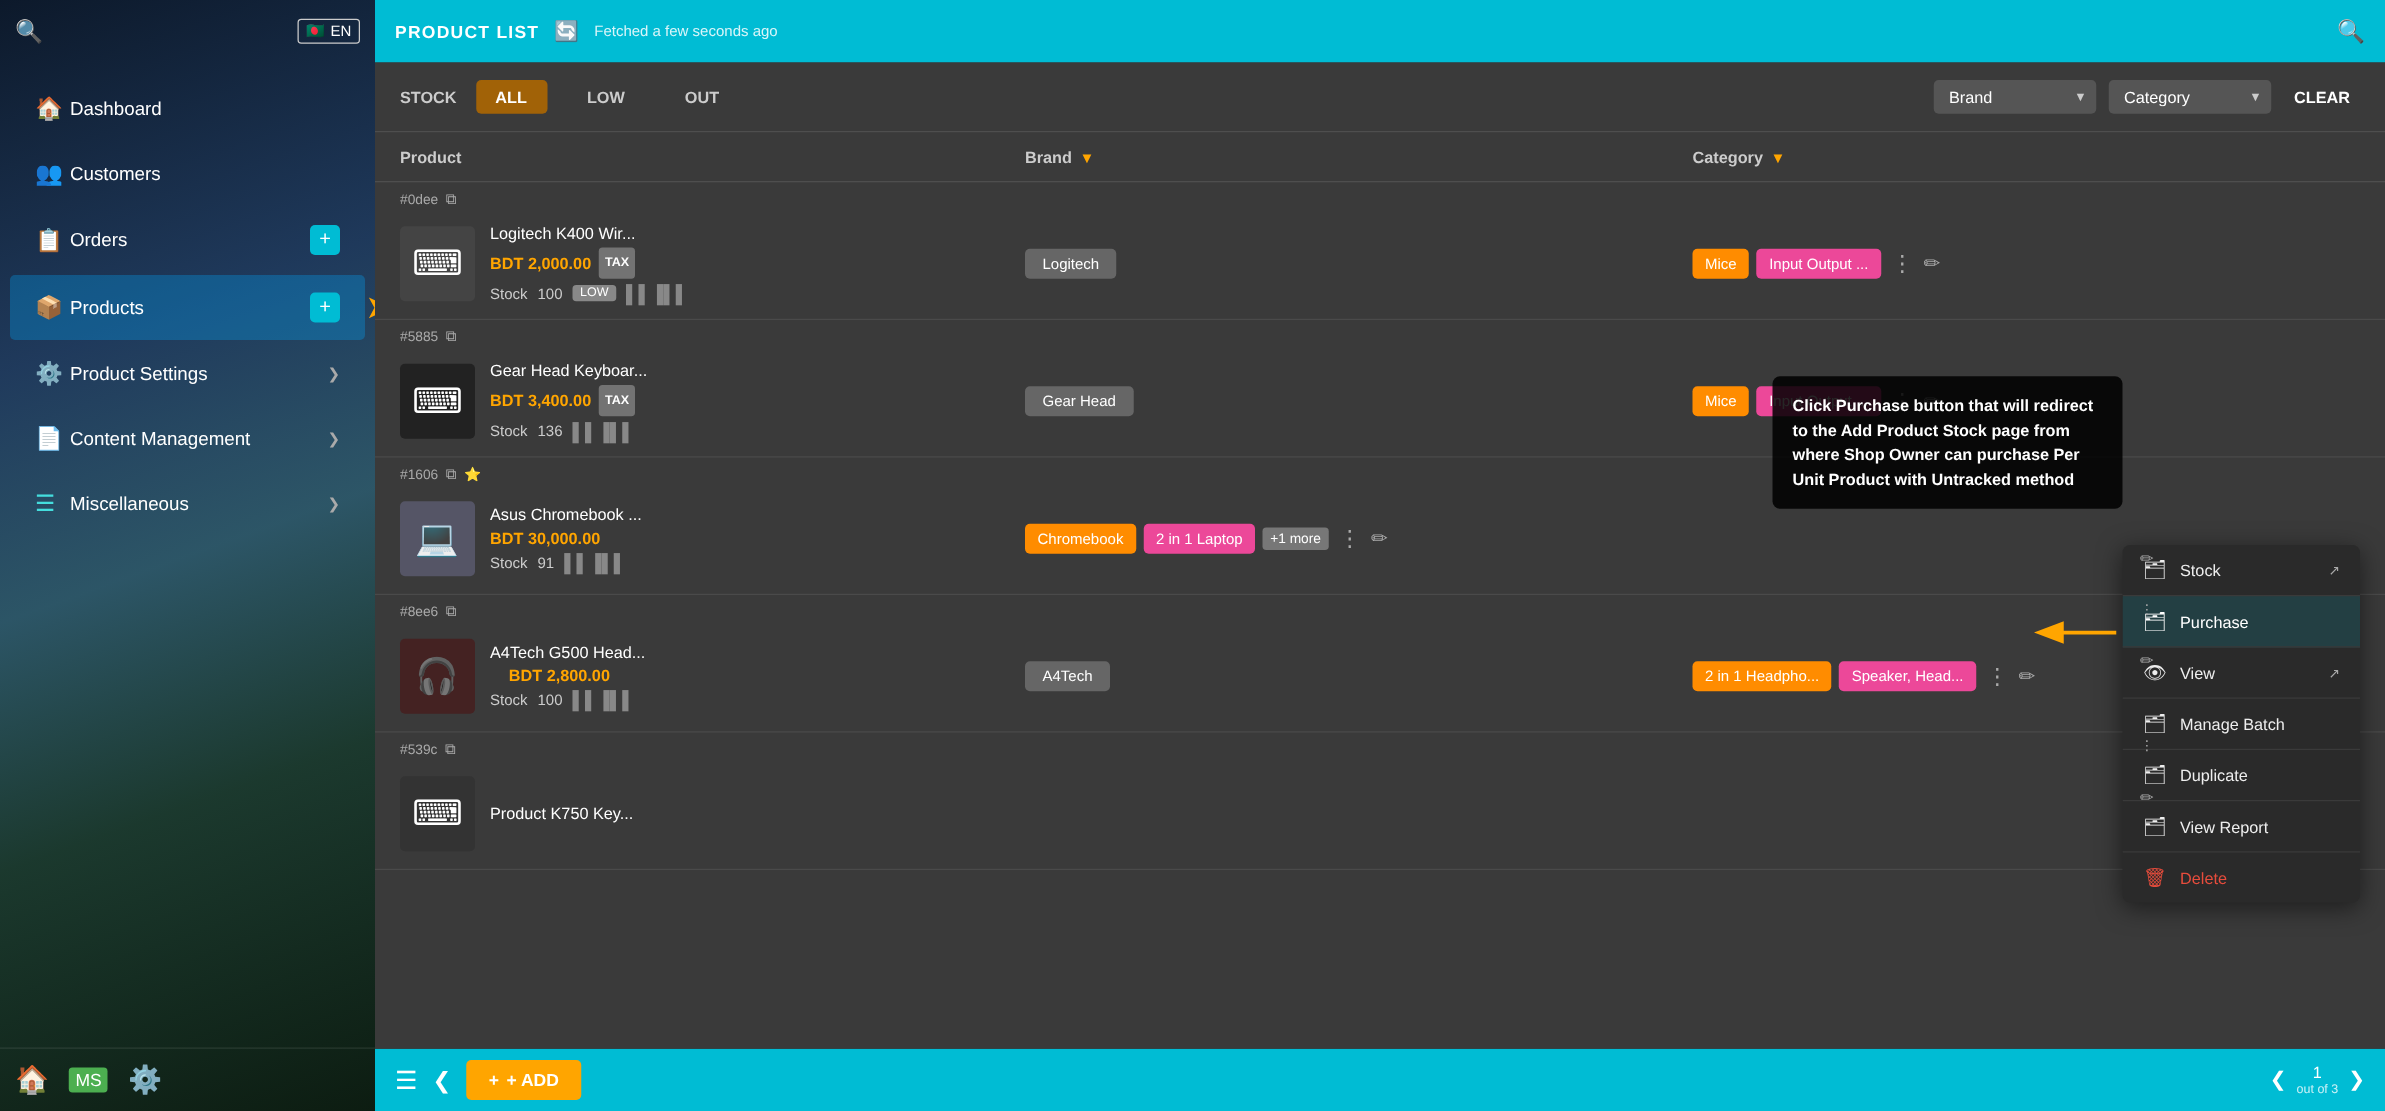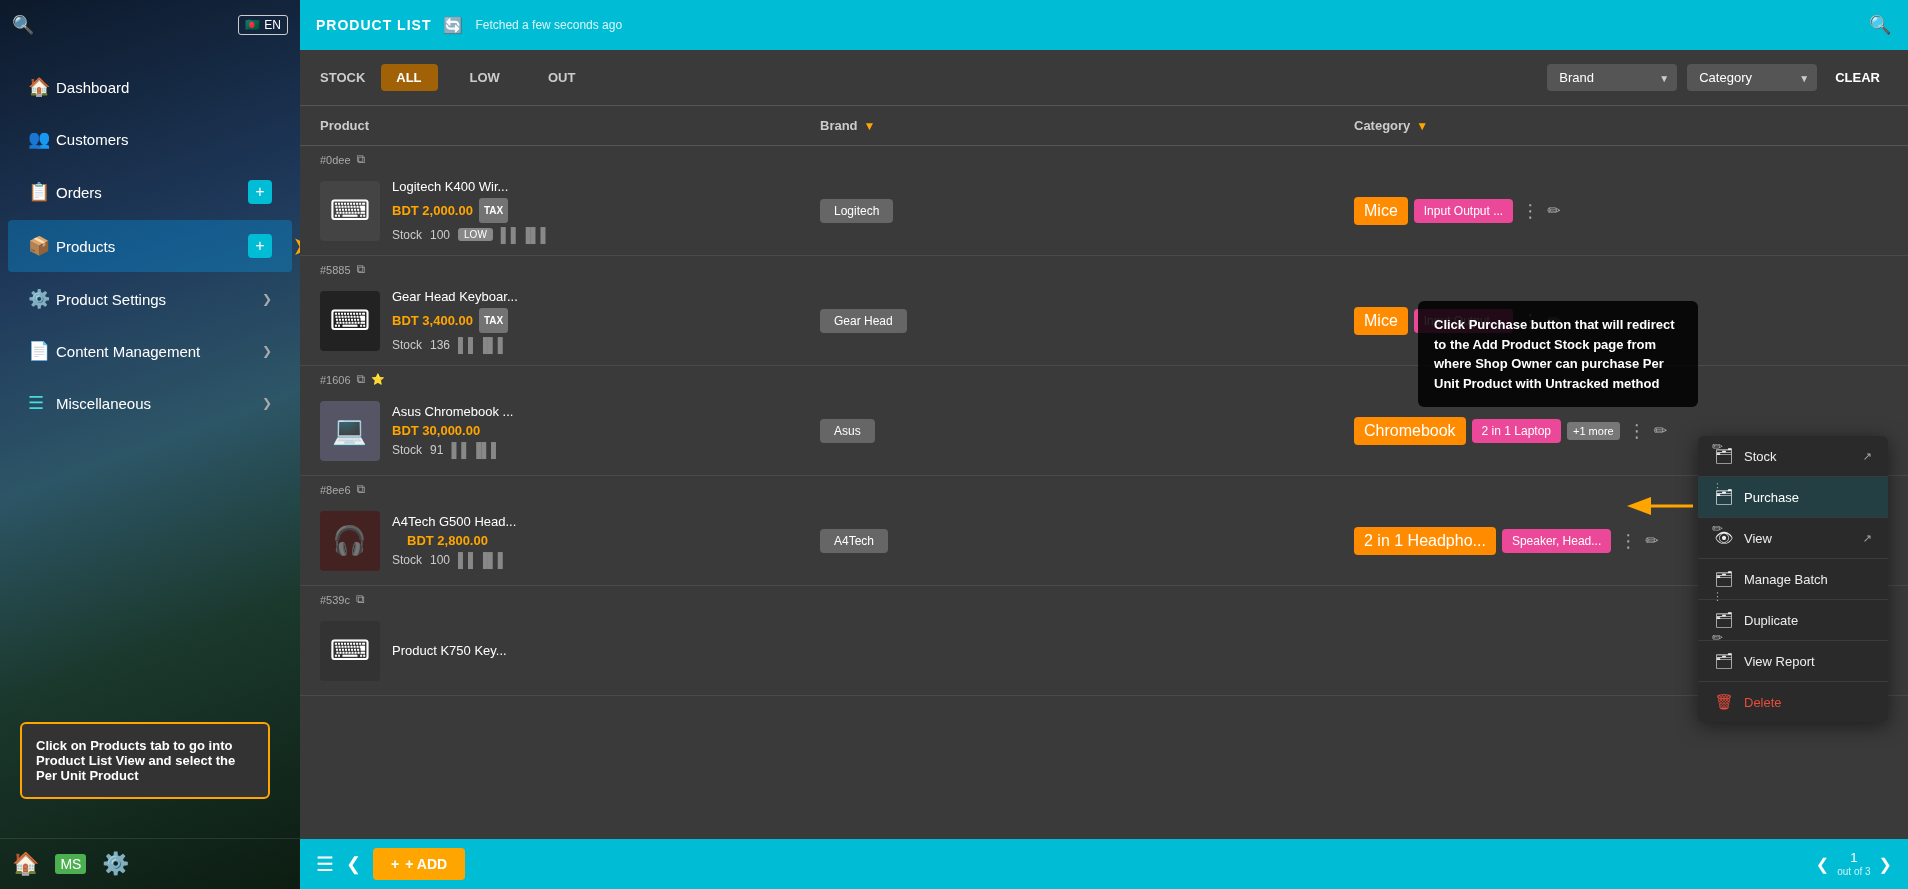--- a/index.html
+++ b/index.html
@@ -100,21 +100,21 @@
     .product-price { color: #ffa500; font-size: 13px; font-weight: 600; }
     .tax-badge { background: #737373; color: #fff; font-size: 10px; padding: 7px 5px; border-radius: 3px; font-weight: 700; }
     .product-stock { display: flex; align-items: center; gap: 8px; font-size: 12px; color: #ccc; }
     .low-badge { background: #888; color: #fff; font-size: 10px; padding: 1px 6px; border-radius: 3px; }
     .barcode-icon { color: #888; font-size: 14px; }
 
     .brand-cell { display: flex; align-items: center; }
     .brand-tag { background: #666; color: #fff; padding: 5px 14px; border-radius: 4px; font-size: 12px; font-weight: 500; }
 
     .category-cell { display: flex; align-items: center; gap: 6px; flex-wrap: wrap; }
-    .cat-tag-orange { background: #ff8c00; color: #fff; padding: 5px 10px; border-radius: 4px; font-size: 16px; font-weight: 500; }
+    .cat-tag-orange { background: #ff8c00; color: #fff; padding: 5px 10px; border-radius: 4px; font-size: 12px; font-weight: 500; }
     .cat-tag-cyan { background: #ec4899; color: #fff; padding: 5px 10px; border-radius: 4px; font-size: 12px; font-weight: 500; }
     .more-badge { background: #777; color: #fff; font-size: 11px; padding: 3px 6px; border-radius: 3px; }
 
     .row-actions { display: flex; align-items: center; gap: 8px; margin-left: 8px; }
     .action-dots { color: #aaa; font-size: 18px; cursor: pointer; }
     .action-edit { color: #aaa; font-size: 16px; cursor: pointer; }
 
     
     .context-menu {
       position: absolute; right: 20px; top: 290px; background: #2a2a2a;
@@ -203,23 +203,20 @@
         <span class="nav-arrow">❯</span>
       </div>
 
       <div class="nav-item">
         <span class="nav-icon">☰</span>
         <span class="nav-label">Miscellaneous</span>
         <span class="nav-arrow">❯</span>
       </div>
     </nav>
 
-    <div class="tooltip-box">
-      <span>Click on Products tab to go into Product List View and select the Per Unit Product</span>
-    </div>
 
     <div class="sidebar-bottom">
       <span class="sidebar-bottom-icon">🏠</span>
       <span class="sidebar-bottom-icon" style="background:#4caf50;padding:2px 5px;border-radius:3px;font-size:14px;">MS</span>
       <span class="sidebar-bottom-icon">⚙️</span>
     </div>
   </div>
 </div>
 
 <div class="main">
@@ -356,23 +353,20 @@
               <span class="product-name">Asus Chromebook ...</span>
               <div style="display:flex;align-items:center;gap:6px;">
                 <span class="product-price">BDT 30,000.00</span>
               </div>
               <div class="product-stock">
                 <span>Stock</span>
                 <span>91</span>
                 <span class="barcode-icon">▌▌▐▌▌</span>
               </div>
             </div>
-          </div>
-          <div class="brand-cell">
-            <span class="brand-tag">Asus</span>
           </div>
           <div style="display:flex;align-items:center;">
             <div class="category-cell">
               <span class="cat-tag-orange">Chromebook</span>
               <span class="cat-tag-cyan">2 in 1 Laptop</span>
               <span class="more-badge">+1 more</span>
             </div>
             <div class="row-actions">
               <span class="action-dots">⋮</span>
               <span class="action-edit">✏</span>

